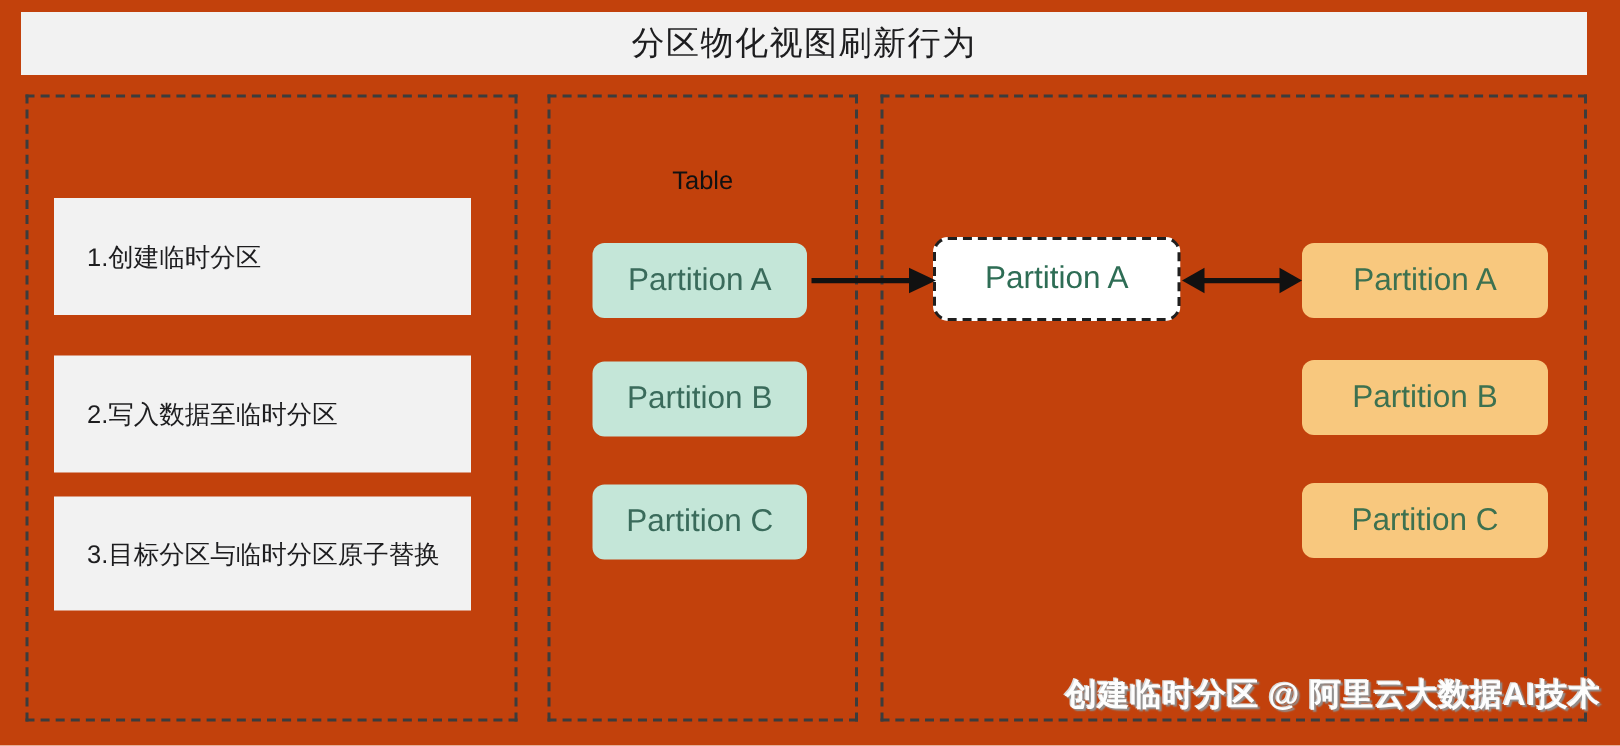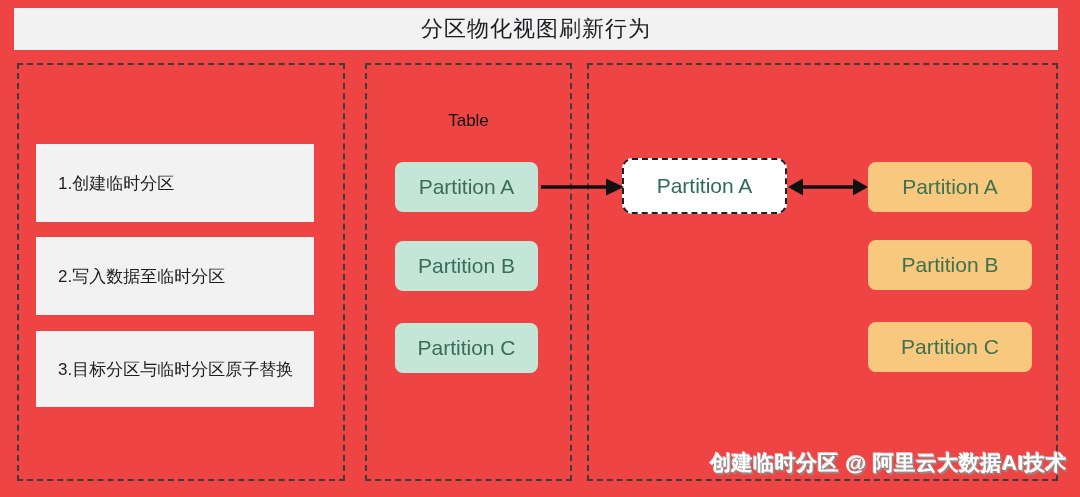--- a/index.html
+++ b/index.html
@@ -1,19 +1,19 @@
 <!DOCTYPE html>
 <html><head>
 <meta charset="utf-8">
 <style>
   html,body{margin:0;padding:0;background:#fff;}
   .stage{
     position:relative;
     width:1080px;height:497px;
-    background:#ef4444;
+    background:#c2410c;
     font-family:"Liberation Sans","DejaVu Sans",sans-serif;
     overflow:hidden;
   }
   .abs{position:absolute;box-sizing:border-box;}
   .titlebar{
     left:14px;top:8px;width:1044px;height:42px;
     background:#f2f2f2;
     display:flex;align-items:center;justify-content:center;
     font-size:22px;letter-spacing:1px;color:#1d1d1f;
   }
@@ -25,21 +25,21 @@
   .panel.left{left:17px;width:328px;}
   .panel.mid{left:365px;width:207px;}
   .panel.right{left:587px;width:471px;}
   .step{
     left:36px;width:278px;
     background:#f2f2f2;
     display:flex;align-items:center;
     padding-left:22px;
     font-size:17px;color:#1d1d1f;
   }
-  .step.s1{top:144px;height:78px;}
+  .step.s1{top:132px;height:78px;}
   .step.s2{top:237px;height:78px;}
   .step.s3{top:331px;height:76px;}
   .panel-label{
     top:108px;height:26px;
     display:flex;align-items:center;justify-content:center;
     font-size:17px;color:#111;text-align:right;
   }
   .panel-label.table{left:365px;width:207px;}
   .panel-label.mv{left:587px;width:471px;}
   .pbox{

